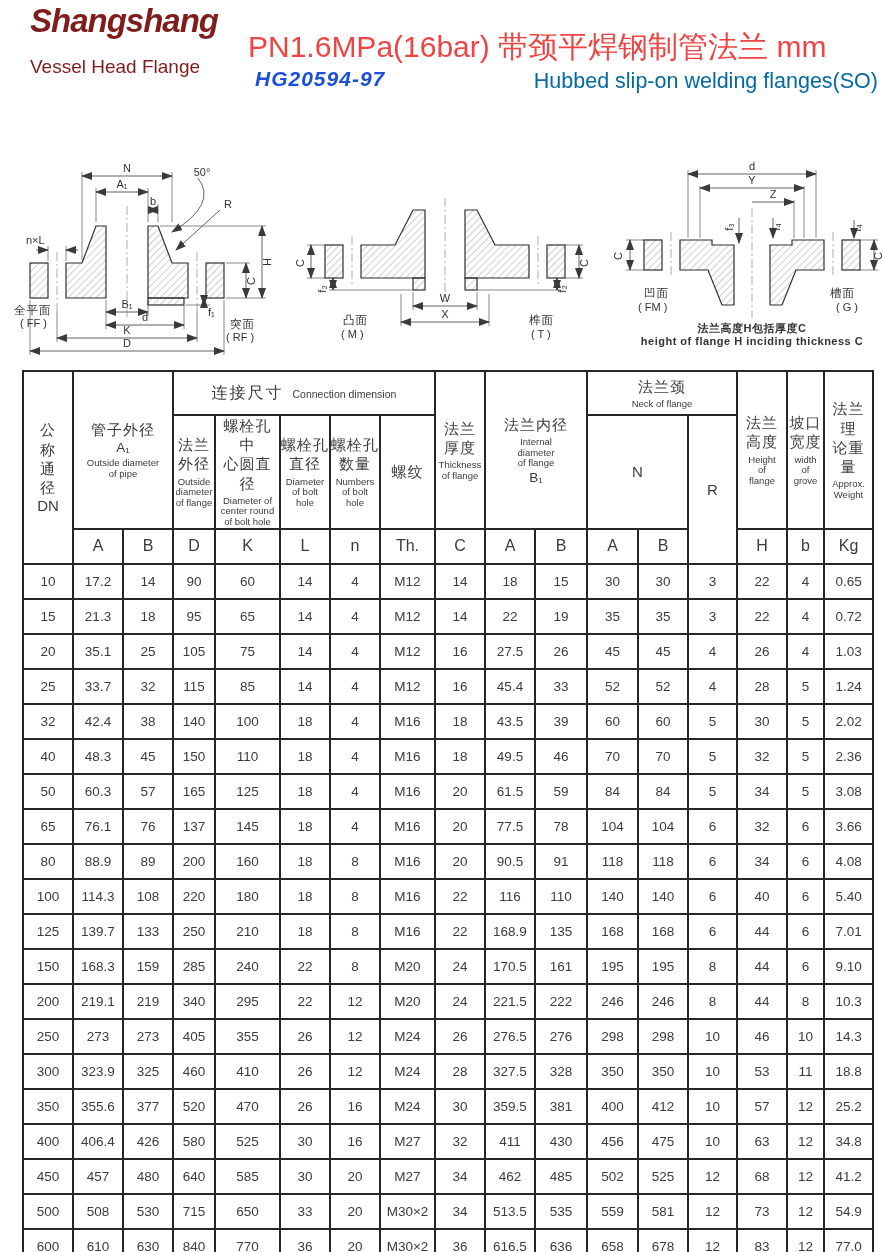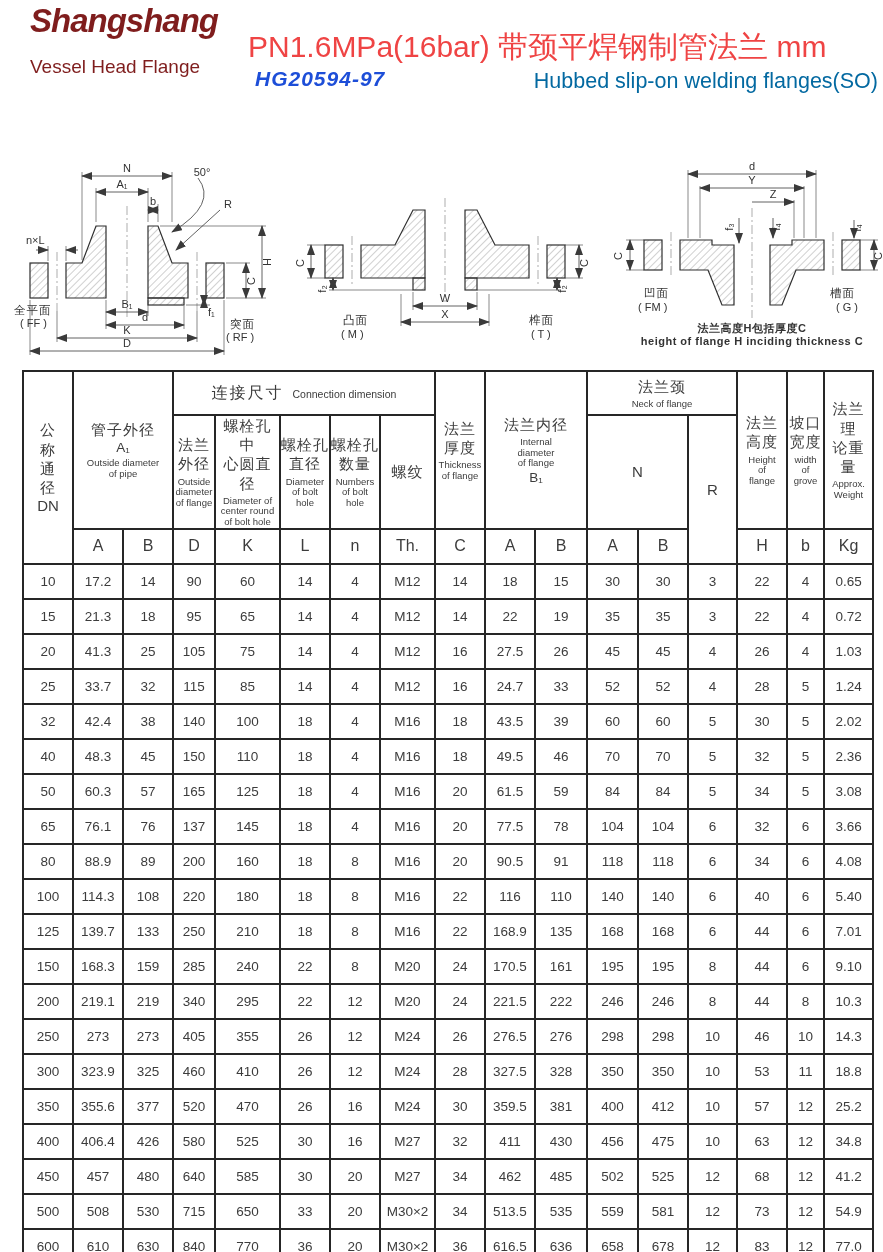--- a/index.html
+++ b/index.html
@@ -397,21 +397,21 @@
         <td>19</td>
         <td>35</td>
         <td>35</td>
         <td>3</td>
         <td>22</td>
         <td>4</td>
         <td>0.72</td>
       </tr>
       <tr>
         <td>20</td>
-        <td>41.3</td>
+        <td>35.1</td>
         <td>25</td>
         <td>105</td>
         <td>75</td>
         <td>14</td>
         <td>4</td>
         <td>M12</td>
         <td>16</td>
         <td>27.5</td>
         <td>26</td>
         <td>45</td>
@@ -424,21 +424,21 @@
       <tr>
         <td>25</td>
         <td>33.7</td>
         <td>32</td>
         <td>115</td>
         <td>85</td>
         <td>14</td>
         <td>4</td>
         <td>M12</td>
         <td>16</td>
-        <td>24.7</td>
+        <td>45.4</td>
         <td>33</td>
         <td>52</td>
         <td>52</td>
         <td>4</td>
         <td>28</td>
         <td>5</td>
         <td>1.24</td>
       </tr>
       <tr>
         <td>32</td>

